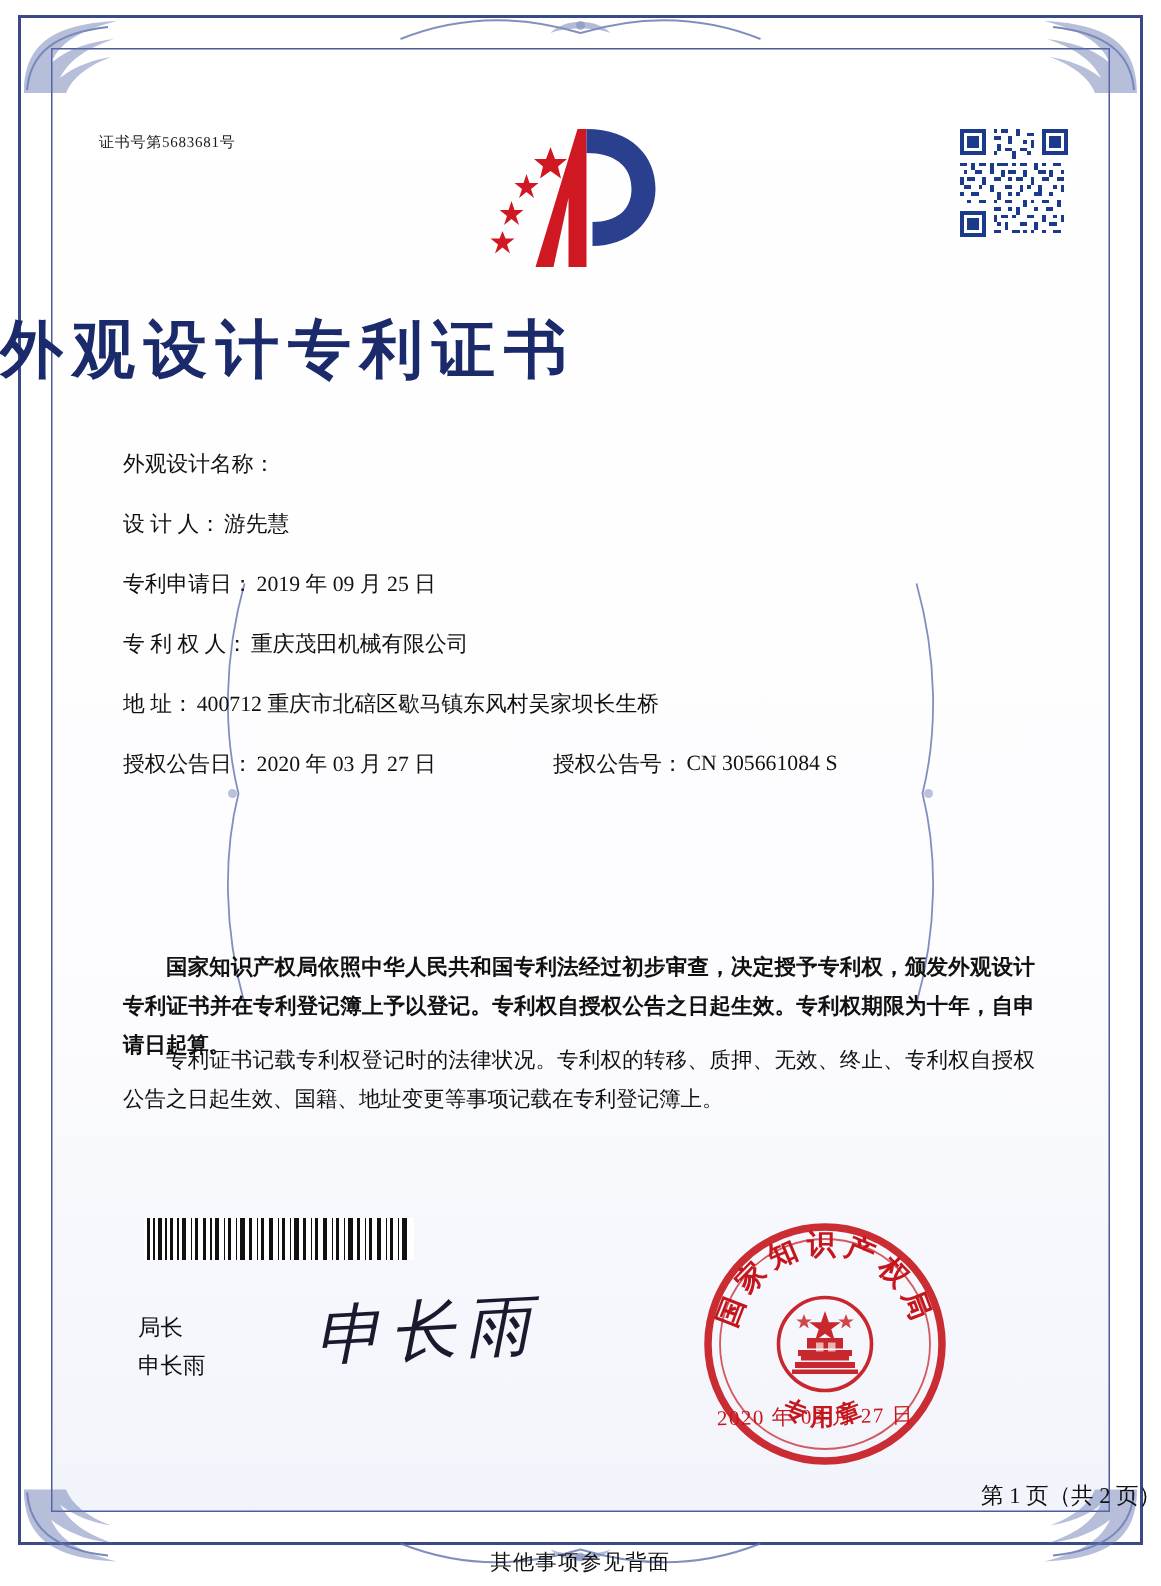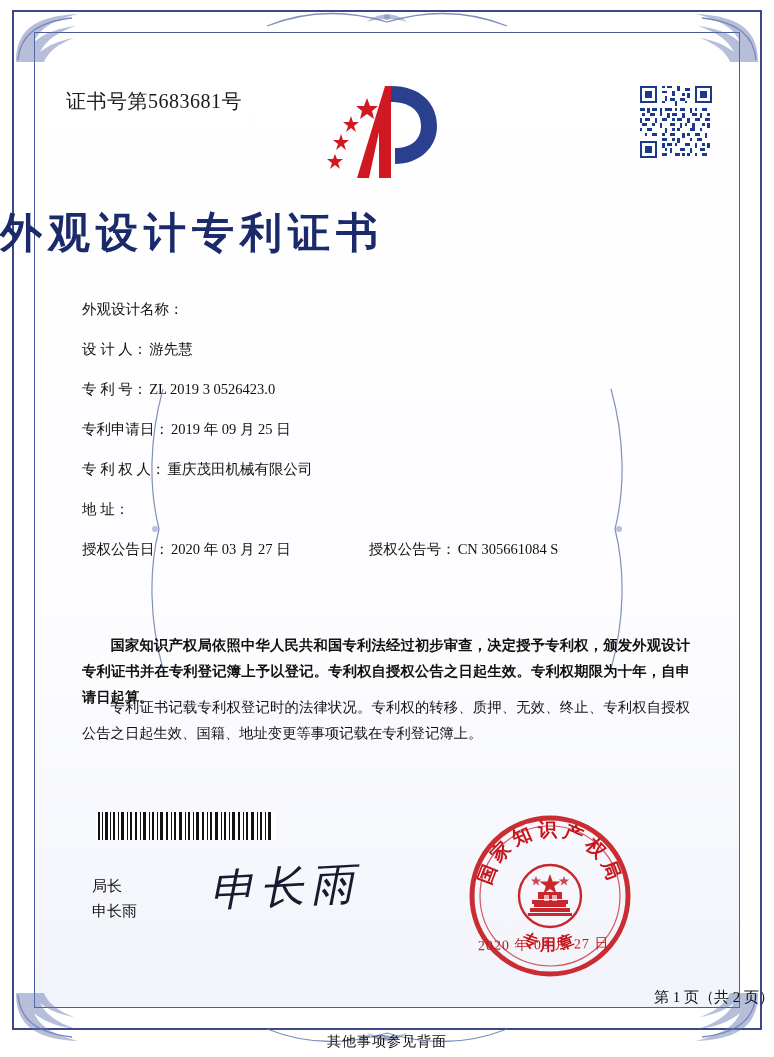--- a/index.html
+++ b/index.html
@@ -60,21 +60,21 @@
   .edge-top  { left: 50%; top: 8px; transform: translateX(-50%); }
   .edge-bot  { left: 50%; bottom: 10px; transform: translateX(-50%) scaleY(-1); }
   .edge-left { left: 7px; top: 50%; transform: translateY(-50%) rotate(-90deg); }
   .edge-right{ right: 7px; top: 50%; transform: translateY(-50%) rotate(90deg); }
 
   
   .cert-no {
     position: absolute;
     left: 66px;
     top: 88px;
-    font-size: 20px;
+    font-size: 10px;
     color: #1a1a1a;
     letter-spacing: .5px;
     font-family: "Liberation Serif", "DejaVu Serif", serif;
   }
   .qr {
     position: absolute;
     right: 62px;
     top: 86px;
     width: 72px;
     height: 72px;
@@ -401,37 +401,34 @@
 
     <div class="field-row">
       <span class="field-label">外观设计名称：</span>
     </div>
 
     <div class="field-row">
       <span class="field-label">设 计 人：</span>
       <span class="field-value">游先慧</span>
     </div>
 
-    <div class="field-row">
-      <span class="field-label">专 利 号：</span>
-      <span class="field-value">ZL 2019 3 0526423.0</span>
-    </div>
 
     <div class="field-row">
       <span class="field-label">专利申请日：</span>
       <span class="field-value">2019 年 09 月 25 日</span>
     </div>
 
     <div class="field-row">
       <span class="field-label">专 利 权 人：</span>
       <span class="field-value">重庆茂田机械有限公司</span>
     </div>
 
     <div class="field-row">
       <span class="field-label">地        址：</span>
+      <span class="field-value">400712 重庆市北碚区歇马镇东风村吴家坝长生桥</span>
     </div>
 
     <div class="field-row two-col">
       <span class="field-label">授权公告日：</span>
       <span class="field-value">2020 年 03 月 27 日</span>
       <span class="field-gap"></span>
       <span class="field-label">授权公告号：</span>
       <span class="field-value">CN 305661084 S</span>
     </div>
 

